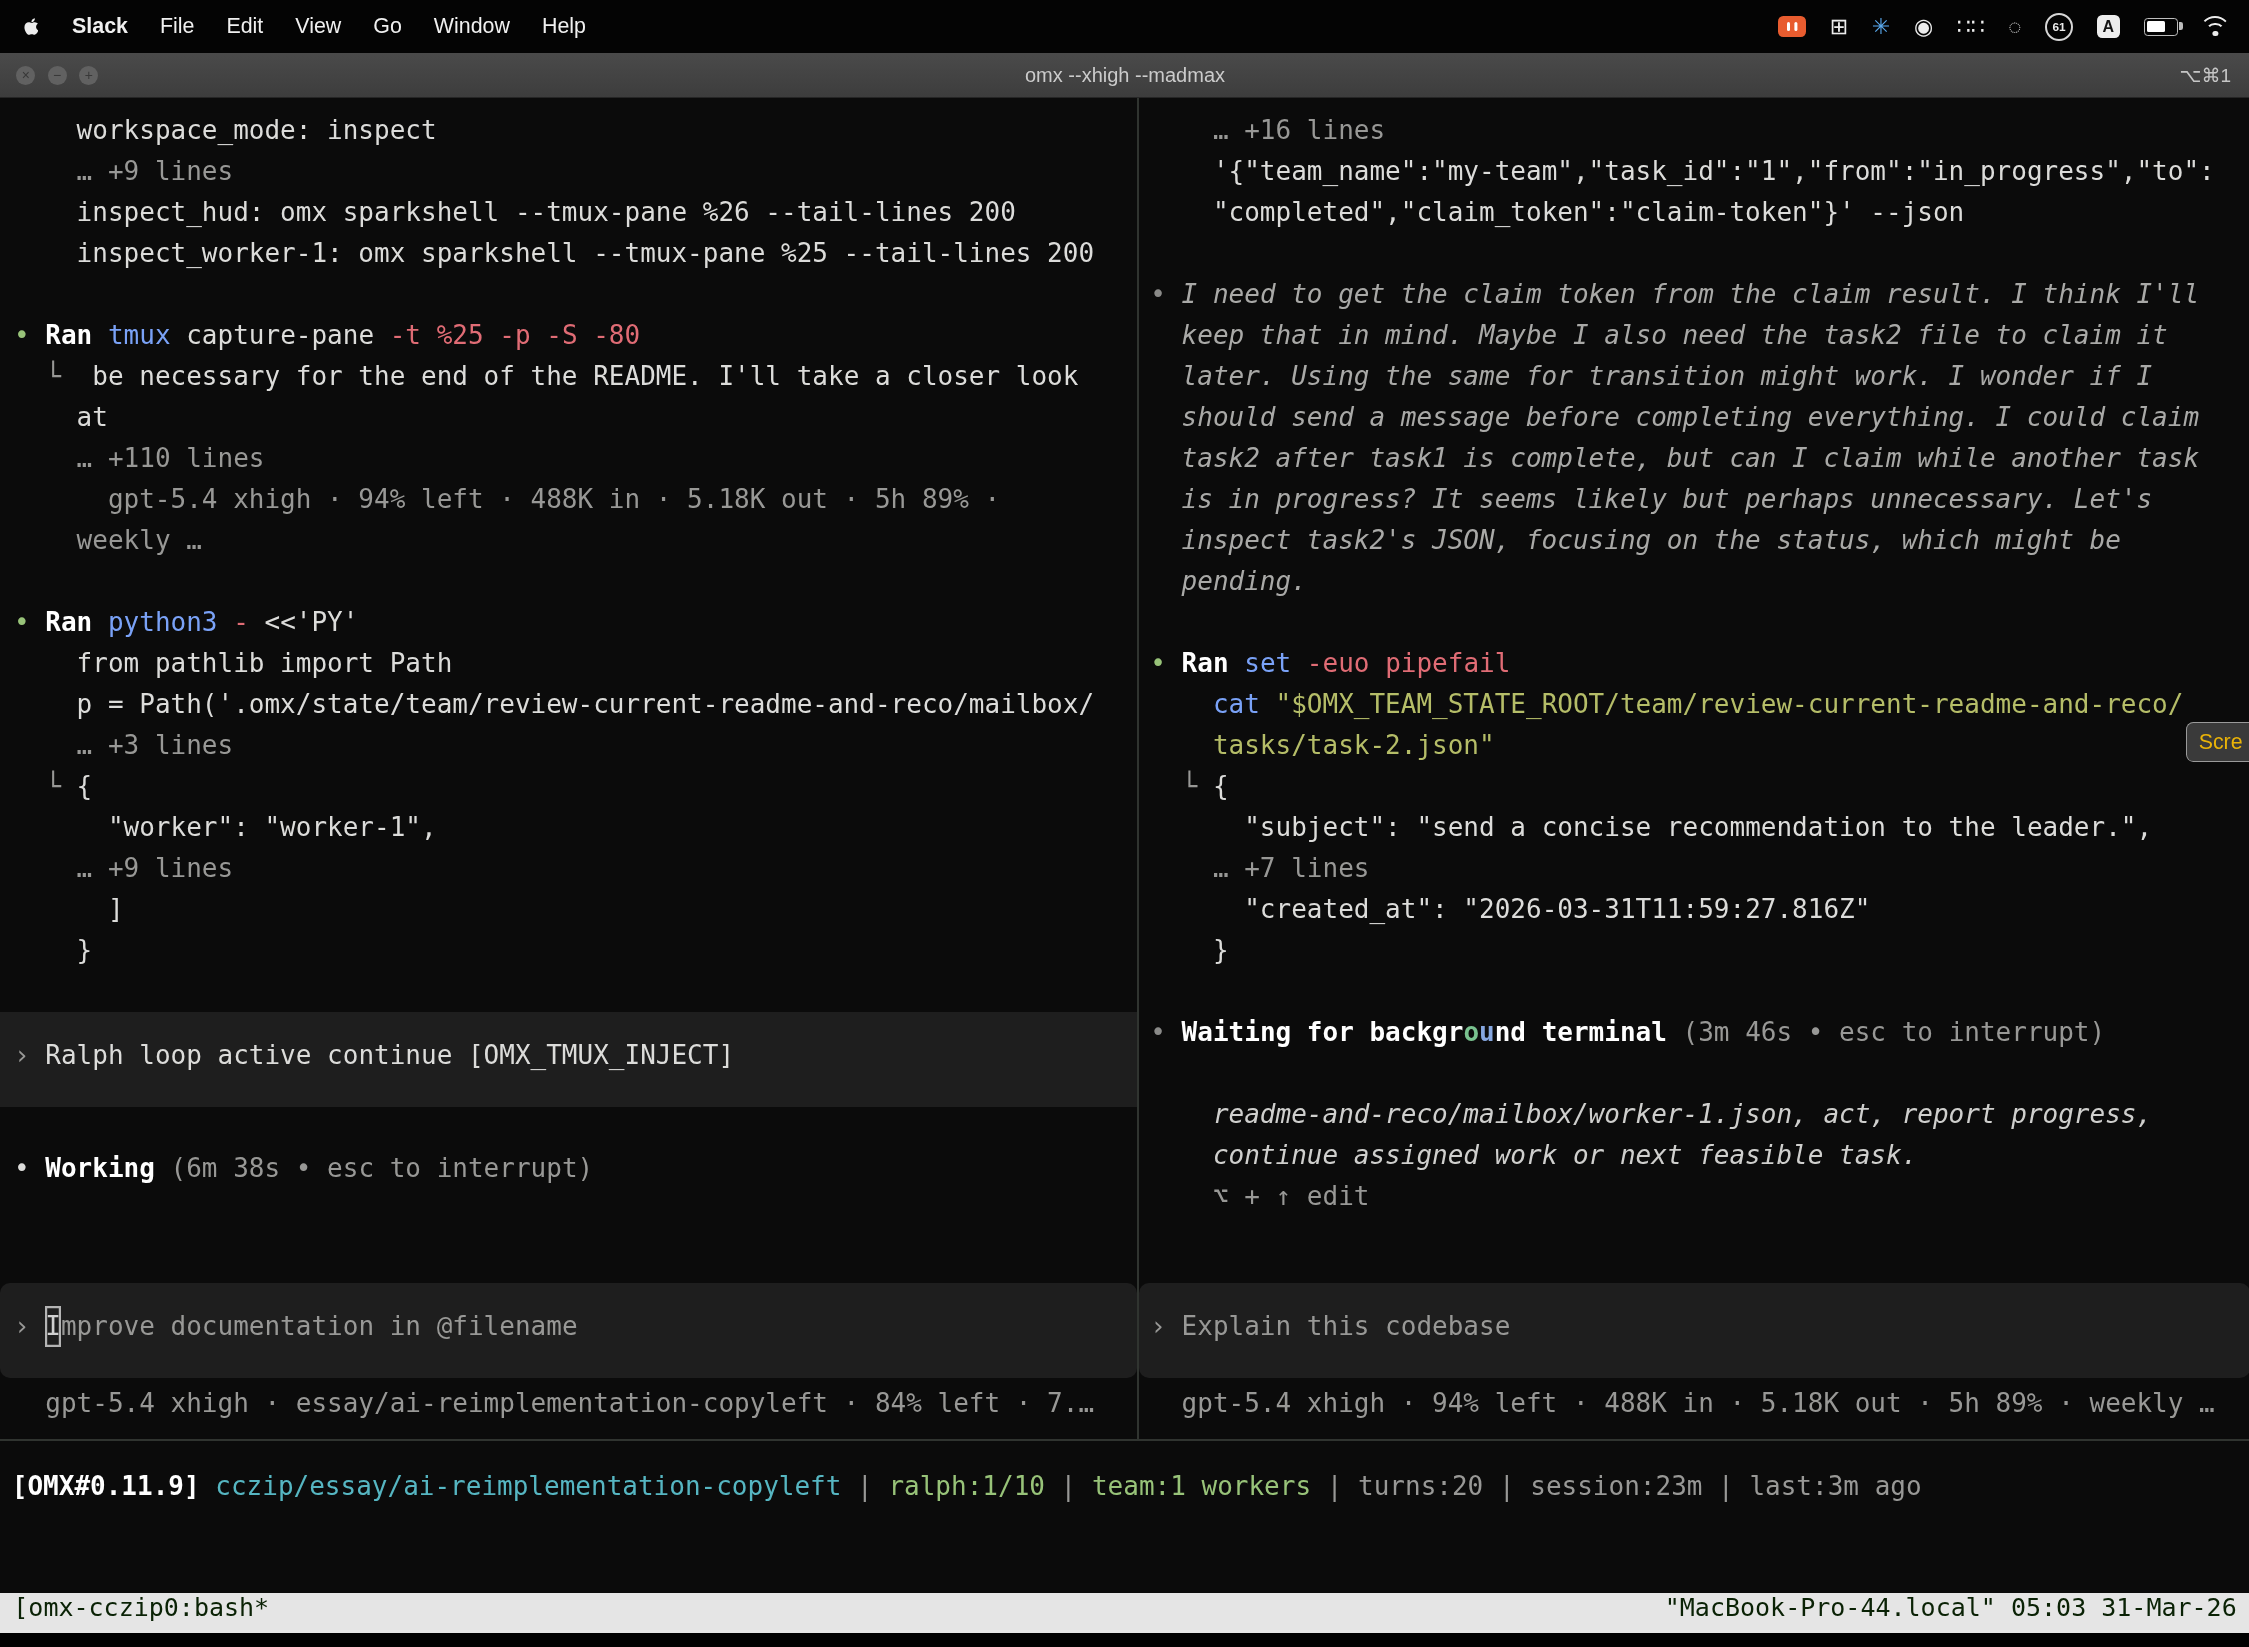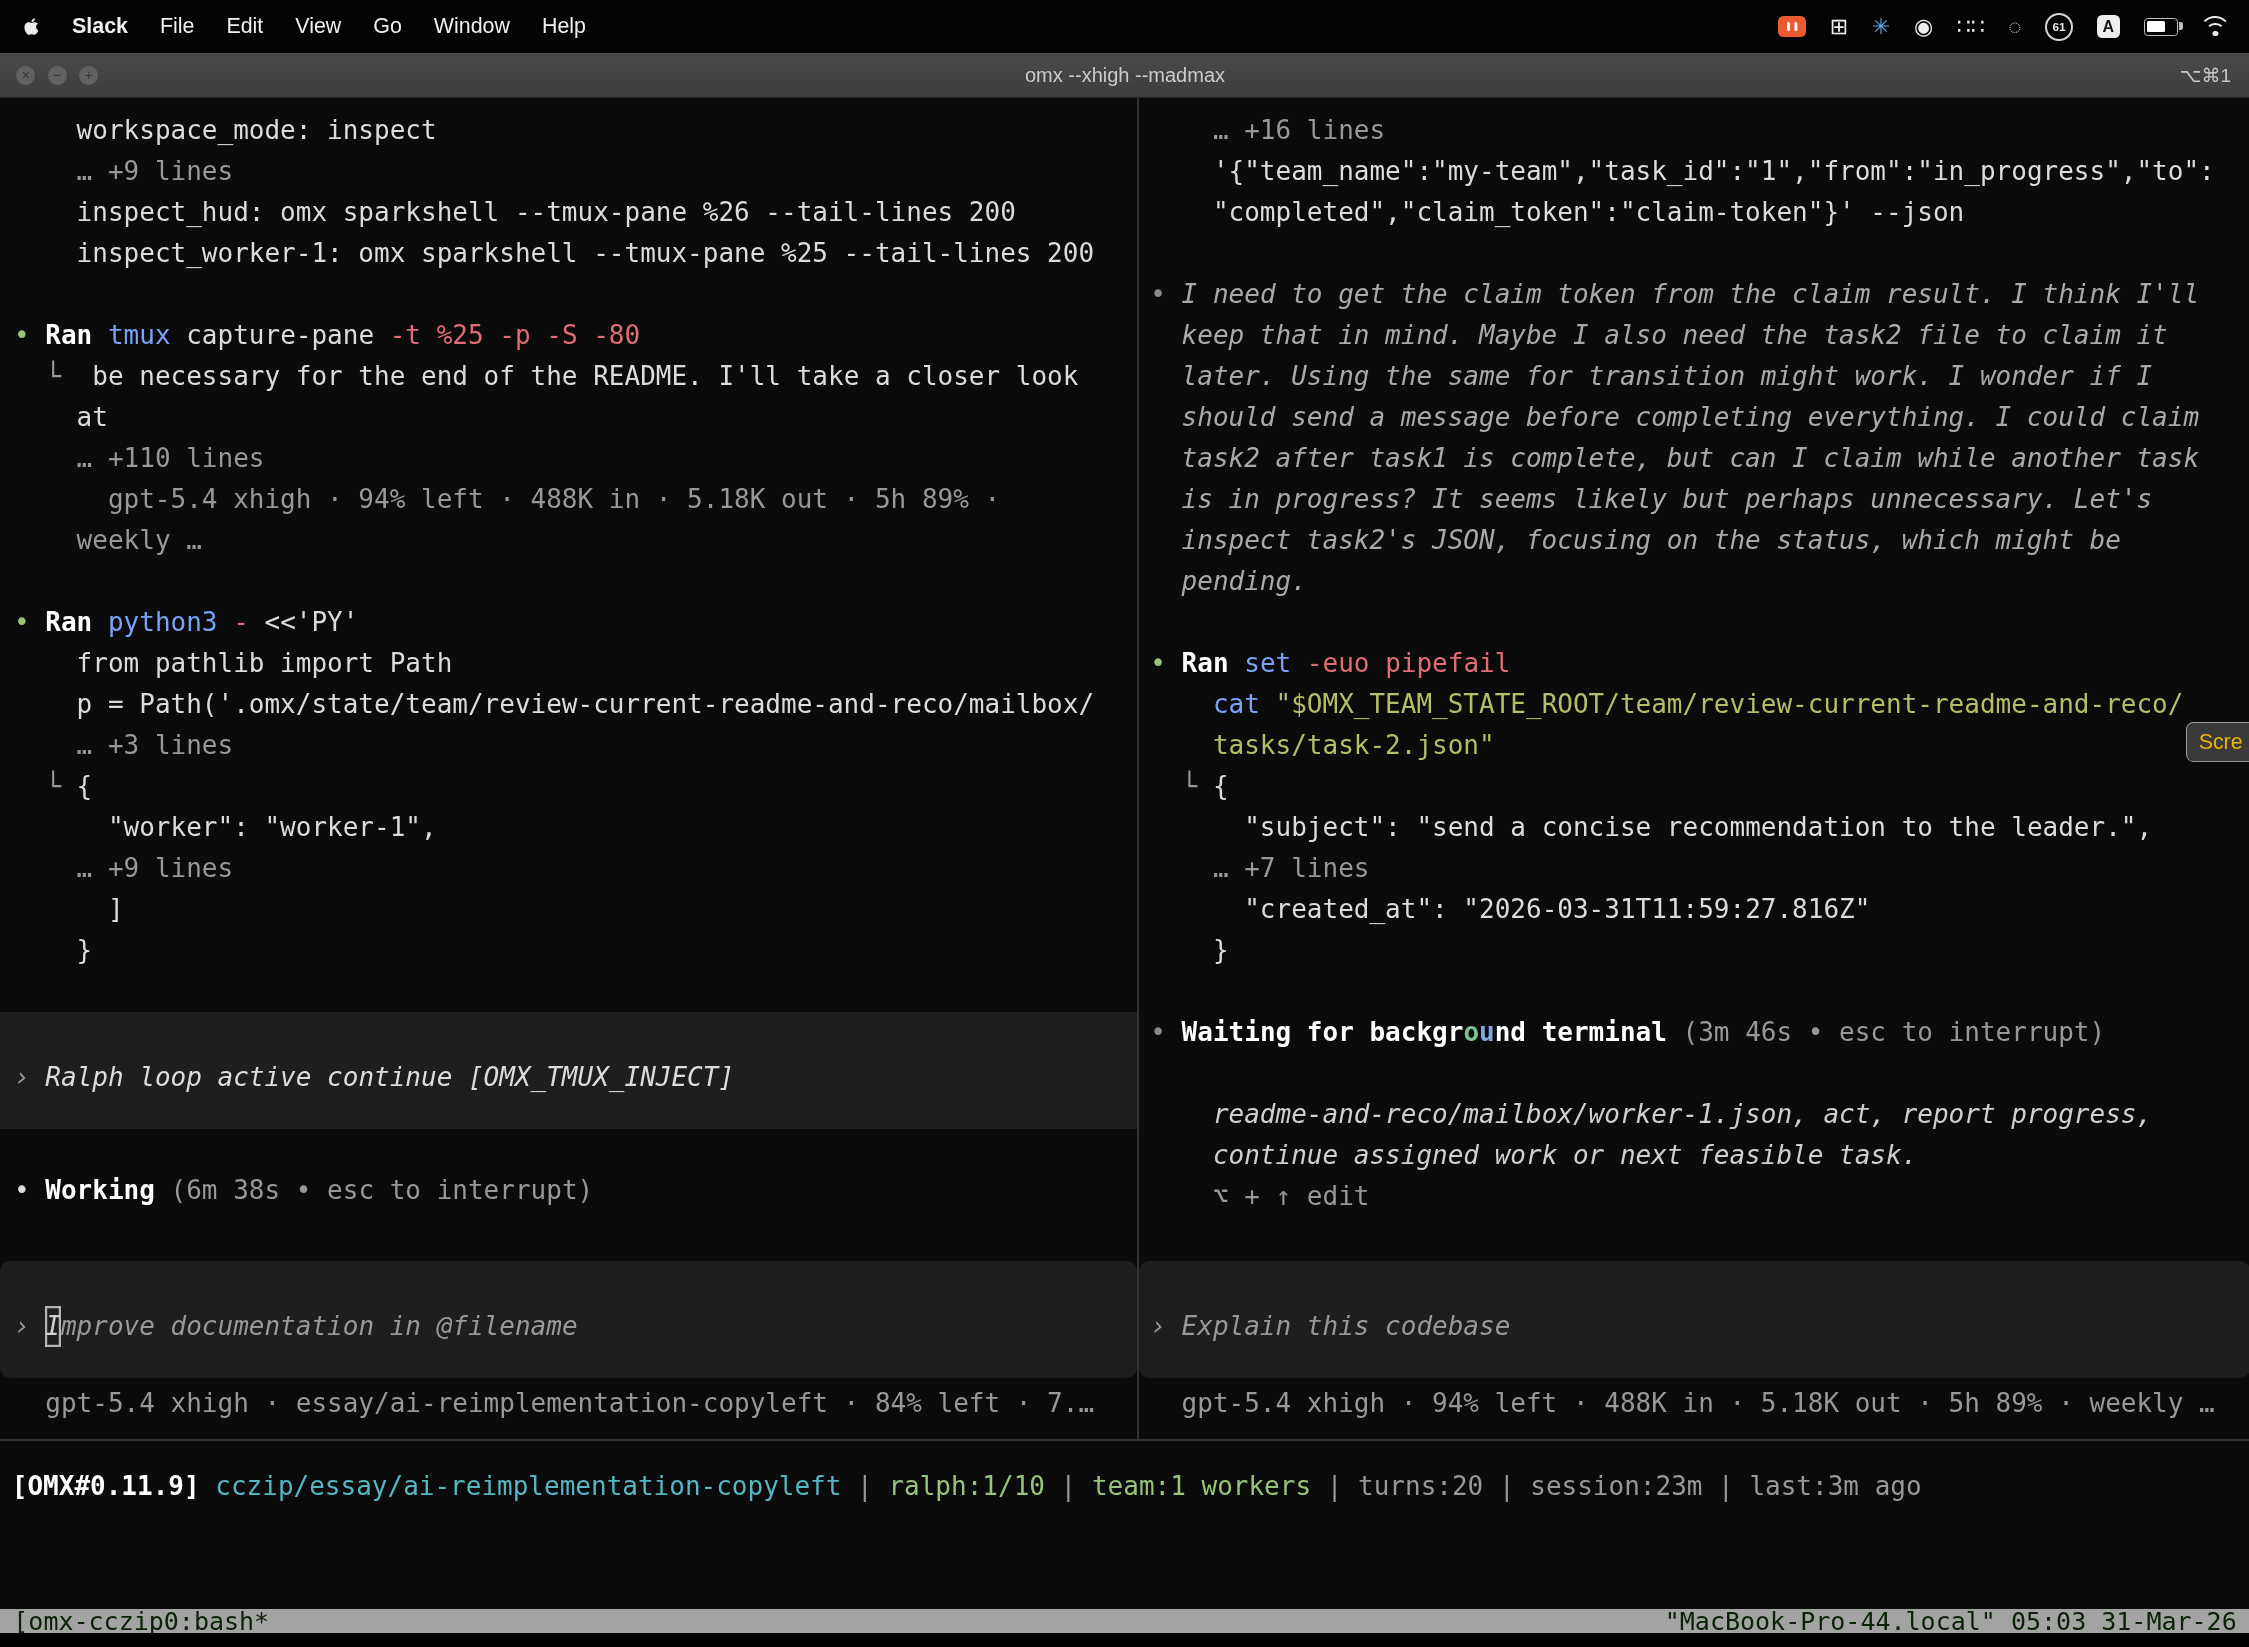--- a/index.html
+++ b/index.html
@@ -48,21 +48,21 @@
   
   .panes{height:1341px;flex:none;display:flex;}
   .pane{position:relative;overflow:hidden;font-size:26px;}
   .pane-left{width:1137px;flex:none;}
   .vdiv{width:1.5px;flex:none;background:#303430;}
   .pane-right{flex:1;}
   .flow{padding-top:11.8px;}
   .t-line{height:41px;line-height:41px;white-space:pre;overflow:hidden;
           padding-left:calc(var(--bp,14px) + var(--ind,0) * 1ch);}
   .t-blank{height:41px;}
-  .t-band{background:#1e1e1e;padding-top:45px;padding-bottom:31px;font-style:italic;}
+  .t-band{background:#1e1e1e;padding-top:23px;padding-bottom:31px;}
   .pbottom{position:absolute;left:0;right:0;bottom:0;padding-bottom:14.8px;}
   .pbottom .t-band{margin-bottom:5px;border-radius:10px;}
 
   
   .s-fg{color:#dcdcda;}
   .s-dim{color:#98989  6;color:#989896;}
   .s-b{color:#ffffff;font-weight:700;}
   .s-bg{color:#98c379;}
   .s-bd{color:#8a8a88;}
   .s-cmd{color:#7aa2f7;}
@@ -78,21 +78,21 @@
 
   
   .scre{position:absolute;top:624px;right:0;height:38px;padding:0 7.4px 0 11.8px;background:#3a3a3a;
         border:1.5px solid #9a9a9a;border-right:none;border-radius:7.4px 0 0 7.4px;display:flex;align-items:center;
         color:#eab308;font-size:21.4px;font-family:"Liberation Sans",sans-serif;}
 
   
   .hdiv{height:1.5px;flex:none;background:#303430;}
   .omx-status{flex:none;padding-top:25px;font-size:26px;}
   .flex-gap{flex:1;}
-  .tmuxbar{flex:none;height:24px;background:#a3a3a3;color:#0a2205;display:flex;align-items:center;
+  .tmuxbar{flex:none;height:40px;background:#e5e5e5;color:#0a2205;display:flex;align-items:flex-start;
            justify-content:space-between;padding:0 13.3px;font-size:25px;}
   .bottom-gap{flex:none;height:14.8px;background:#000;}
 </style>
 </head>
 <body>
 
 <div class="screen">
 
   <header class="menubar">
     <div class="mb-left">

